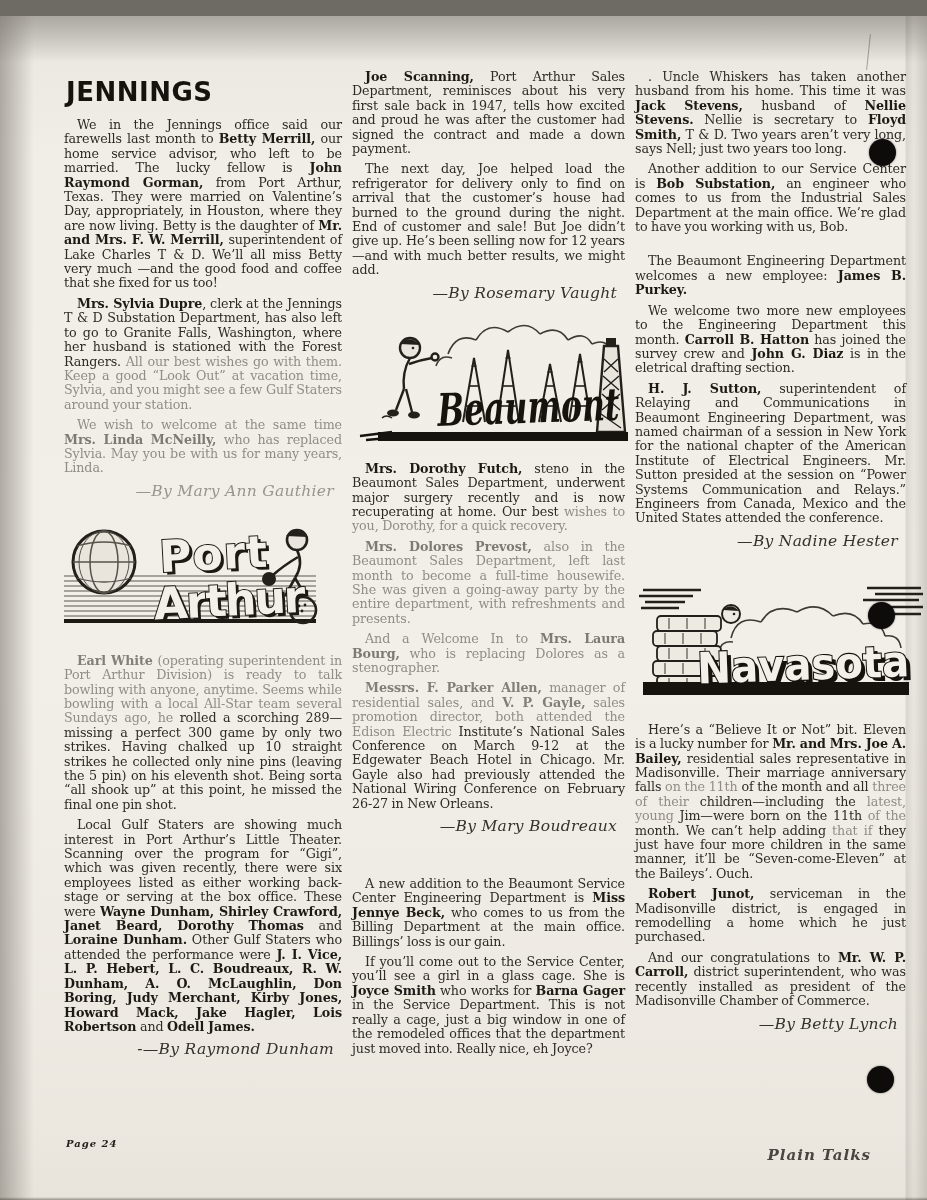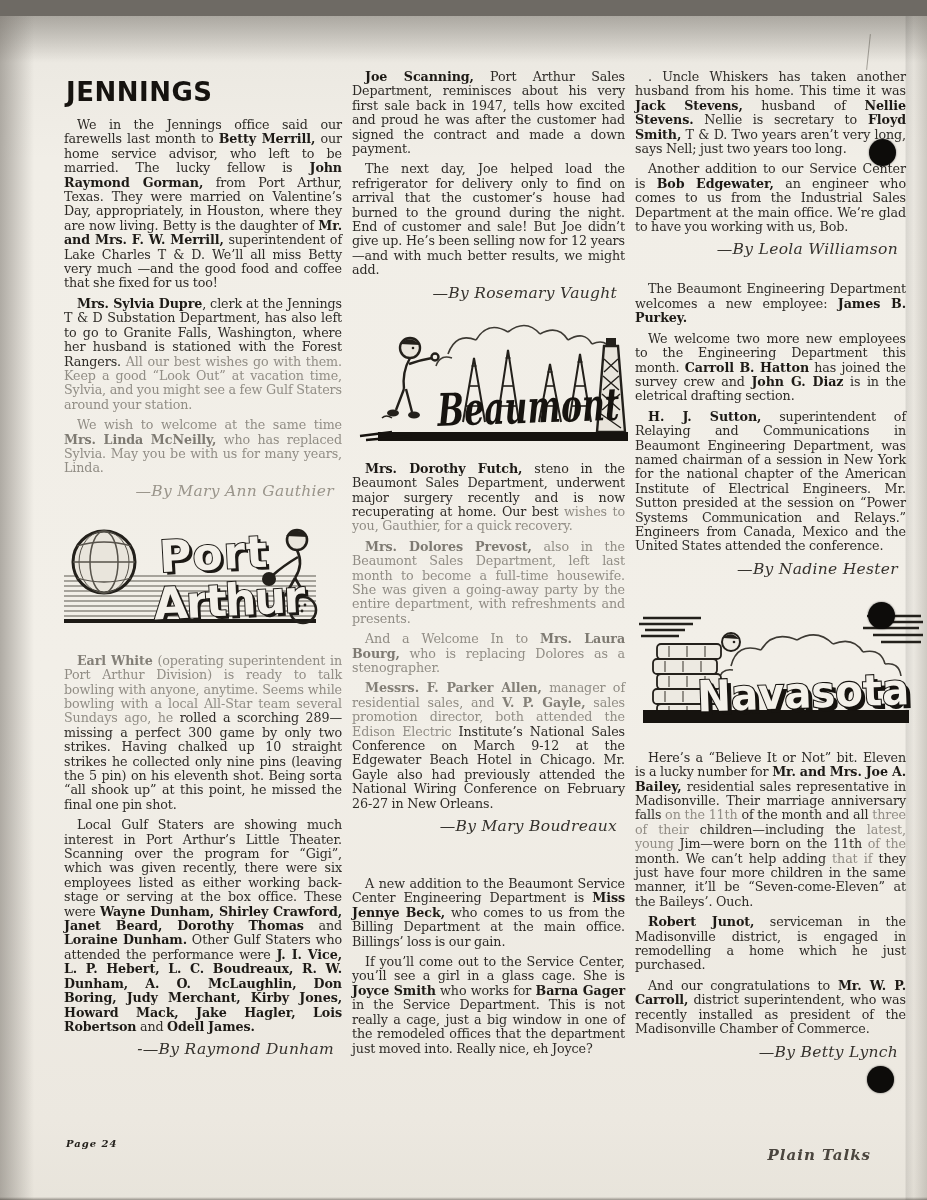--- a/index.html
+++ b/index.html
@@ -165,33 +165,32 @@
         <path d="M52 75 L44 96 M54 75 L60 98"></path>
         <ellipse cx="41" cy="99" rx="6" ry="3.5" fill="#23201b" stroke="none"></ellipse>
         <ellipse cx="62" cy="101" rx="6" ry="3.5" fill="#23201b" stroke="none"></ellipse>
         <path d="M30 104 Q34 100 40 104" stroke-width="1.5"></path>
       </g>
       <rect x="26" y="118" width="250" height="9" fill="#16130f"></rect>
       <path d="M8 122 L40 118 M14 126 L60 122" stroke="#16130f" stroke-width="2.4"></path>
       <text x="86" y="112" class="bm-text" fill="#16130f" transform="rotate(-2 86 112)" textLength="182" lengthAdjust="spacingAndGlyphs">Beaumont</text>
     </svg>
         </div>
-        <p class="para"><span class="seg-b">Mrs. Dorothy Futch,</span><span> steno in the Beaumont Sales Department, underwent major surgery recently and is now recuperating at home. Our best </span><span class="seg-f">wishes to you, Gauthier, for a quick recovery.</span></p>
+        <p class="para"><span class="seg-b">Mrs. Dorothy Futch,</span><span> steno in the Beaumont Sales Department, underwent major surgery recently and is now recuperating at home. Our best </span><span class="seg-f">wishes to you, Dorothy, for a quick recovery.</span></p>
         <p class="para para-faded"><span class="seg-b seg-f">Mrs. Dolores Prevost,</span><span class="seg-f"> also in the Beaumont Sales Department, left last month to become a full-time housewife. She was given a going-away party by the entire department, with refreshments and presents.</span></p>
         <p class="para para-faded"><span class="seg-f">And a Welcome In to </span><span class="seg-b seg-f">Mrs. Laura Bourg,</span><span class="seg-f"> who is replacing Dolores as a stenographer.</span></p>
         <p class="para"><span class="seg-b seg-f">Messrs. F. Parker Allen,</span><span class="seg-f"> manager of residential sales, and </span><span class="seg-b seg-f">V. P. Gayle,</span><span class="seg-f"> sales promotion director, both attended the Edison Electric </span><span>Institute’s National Sales Conference on March 9-12 at the Edgewater Beach Hotel in Chicago. Mr. Gayle also had previously attended the National Wiring Conference on February 26-27 in New Orleans.</span></p>
         <div class="byline">—By Mary Boudreaux</div>
         <div style="height: 32px;"></div>
         <p class="para"><span>A new addition to the Beaumont Service Center Engineering Department is </span><span class="seg-b">Miss Jennye Beck,</span><span> who comes to us from the Billing Department at the main office. Billings’ loss is our gain.</span></p>
         <p class="para"><span>If you’ll come out to the Service Center, you’ll see a girl in a glass cage. She is </span><span class="seg-b">Joyce Smith</span><span> who works for </span><span class="seg-b">Barna Gager</span><span> in the Service Department. This is not really a cage, just a big window in one of the remodeled offices that the department just moved into. Really nice, eh Joyce?</span></p>
       </div>
     <div class="col">
         <p class="para"><span>. Uncle Whiskers has taken another husband from his home. This time it was </span><span class="seg-b">Jack Stevens,</span><span> husband of </span><span class="seg-b">Nellie Stevens.</span><span> Nellie is secretary to </span><span class="seg-b">Floyd Smith,</span><span> T &amp; D. Two years aren’t very long, says Nell; just two years too long.</span></p>
-        <p class="para"><span>Another addition to our Service Center is </span><span class="seg-b">Bob Edgewater,</span><span> an engineer who comes to us from the Industrial Sales Department at the main office. We’re glad to have you working with us, Bob.</span></p>
-        <div class="byline">—By Leola Williamson</div>
+        <p class="para"><span>Another addition to our Service Center is </span><span class="seg-b">Bob Substation,</span><span> an engineer who comes to us from the Industrial Sales Department at the main office. We’re glad to have you working with us, Bob.</span></p>
         <div style="height: 14px;"></div>
         <p class="para"><span>The Beaumont Engineering Department welcomes a new employee: </span><span class="seg-b">James B. Purkey.</span></p>
         <p class="para"><span>We welcome two more new employees to the Engineering Department this month. </span><span class="seg-b">Carroll B. Hatton</span><span> has joined the survey crew and </span><span class="seg-b">John G. Diaz</span><span> is in the eletrical drafting section.</span></p>
         <p class="para"><span class="seg-b">H. J. Sutton,</span><span> superintendent of Relaying and Communications in Beaumont Engineering Department, was named chairman of a session in New York for the national chapter of the American Institute of Electrical Engineers. Mr. Sutton presided at the session on “Power Systems Communication and Relays.” Engineers from Canada, Mexico and the United States attended the conference.</span></p>
         <div class="byline">—By Nadine Hester</div>
         <div style="height: 8px;"></div>
         <div class="graphic" style="margin: 12px 0px 8px;">
           <svg viewBox="0 0 290 135" width="290" height="135">
       <g stroke="#23201b" stroke-width="2.4">
         <line x1="8" y1="10" x2="66" y2="10"></line>

